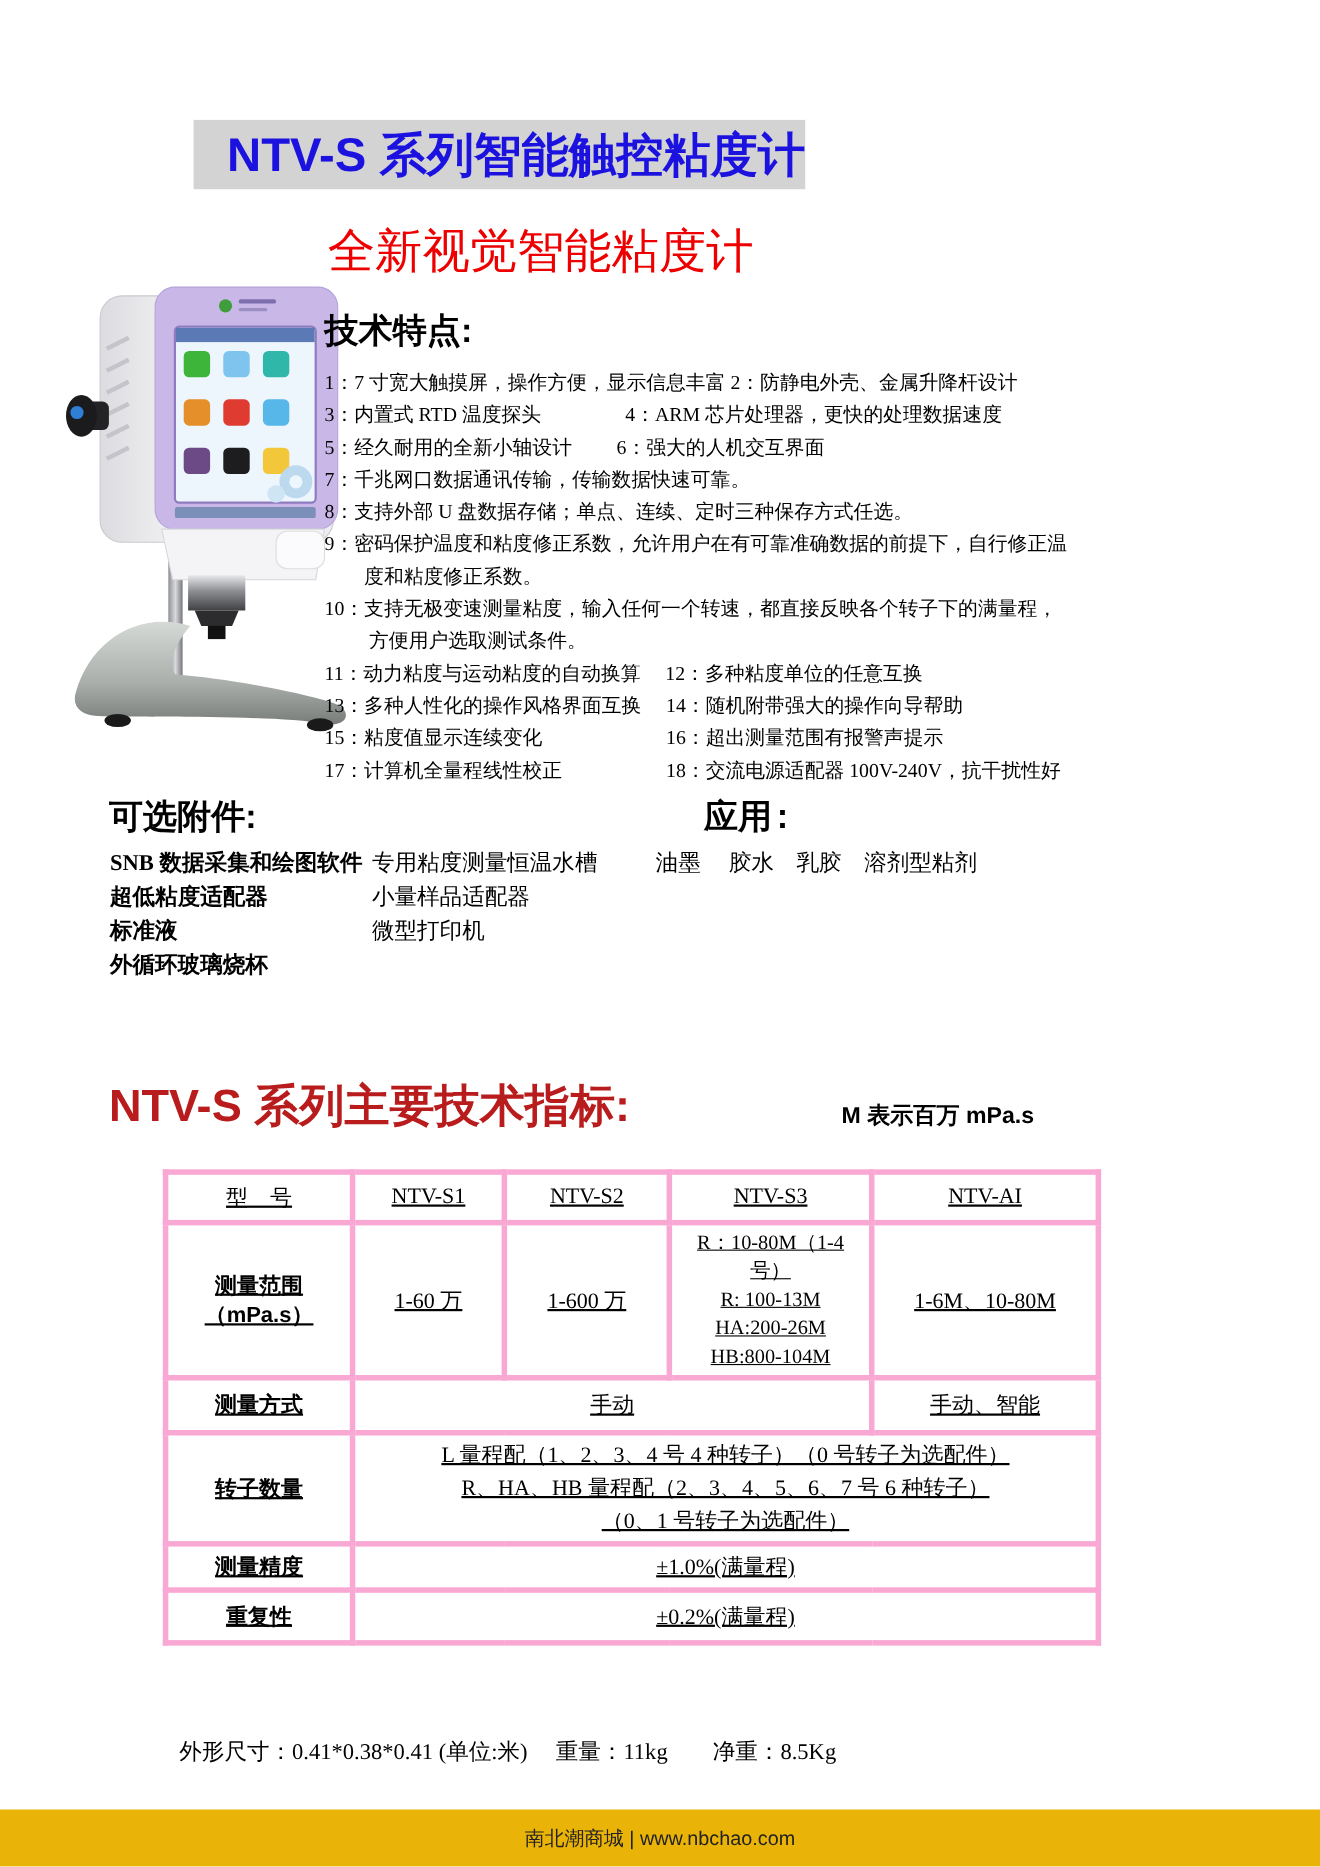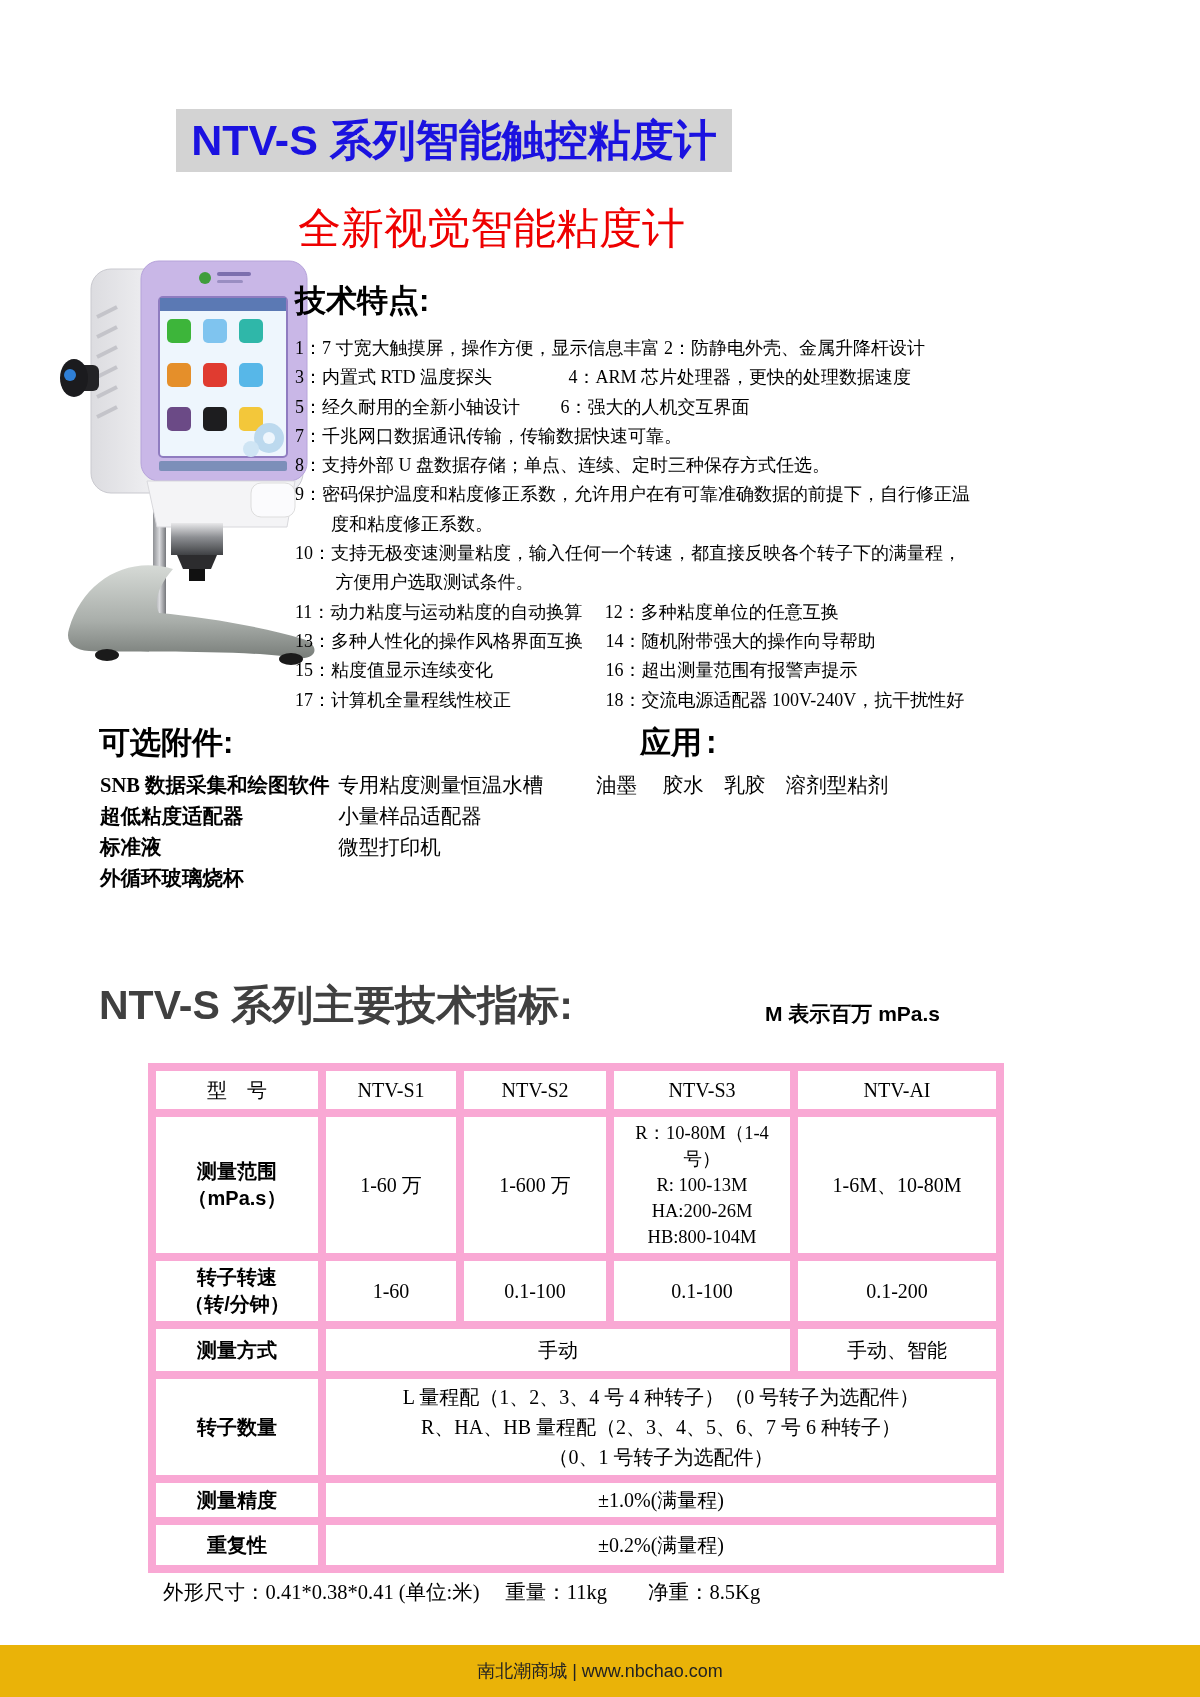--- a/index.html
+++ b/index.html
@@ -5,21 +5,21 @@
   * { margin:0; padding:0; box-sizing:border-box; }
   html,body { background:#ffffff; }
   body {
     width:1200px; height:1697px; position:relative;
     font-family:"Liberation Serif","DejaVu Serif",serif; color:#000;
   }
   .page { position:absolute; left:0; top:0; width:1200px; height:1697px; background:#fff; overflow:hidden; }
 
   .title-bar {
     position:absolute; left:176px; top:109px; width:556px; height:63px;
-    background:#d3d3d3; display:flex; align-items:center; justify-content:center;
+    background:#d3d3d3; display:flex; align-items:center; justify-content:flex-end;
   }
   .title-bar span {
     font-family:"Liberation Sans","DejaVu Sans",sans-serif; font-weight:bold;
     font-size:43px; color:#1b12e0; white-space:nowrap;
   }
   .subtitle {
     position:absolute; left:298px; top:200px;
     font-family:"Liberation Sans","DejaVu Sans",sans-serif; font-weight:normal;
     font-size:43px; color:#ee0000; white-space:nowrap;
   }
@@ -44,33 +44,33 @@
 
   .app-heading {
     position:absolute; left:640px; top:722px;
     font-family:Liberation Mono, monospace; font-weight:bold; font-size:31px;
   }
   .app-list { position:absolute; left:596px; top:770px; font-size:20.5px; line-height:31px; white-space:pre-wrap; }
 
   .spec-heading {
     position:absolute; left:99px; top:978px;
     font-family:"Liberation Sans","DejaVu Sans",sans-serif; font-weight:bold;
-    font-size:41px; color:#404040; white-space:nowrap;
+    font-size:41px; color:#b91c1c; white-space:nowrap;
   }
   .unit-note {
     position:absolute; left:765px; top:1000px;
     font-family:"Liberation Sans","DejaVu Sans",sans-serif; font-weight:bold; font-size:21px;
   }
 
   .spec-table {
     position:absolute; left:148px; top:1063px; width:848px;
     border-collapse:collapse; table-layout:fixed; font-size:20px;
   }
   .spec-table th, .spec-table td {
-    border:8px solid #f9a8d4; text-align:center; vertical-align:middle; padding:3px 6px;
+    border:5px solid #f9a8d4; text-align:center; vertical-align:middle; padding:3px 6px;text-decoration:underline;
   }
   .spec-table th { font-weight:normal; }
   .lbl { font-family:"Liberation Sans","DejaVu Sans",sans-serif; font-weight:bold; font-size:20px; }
   .pre { white-space:pre-line; }
   .s3cell { font-size:18.5px; line-height:26px; }
   .rotor-cell { text-align:left; padding-left:14px; line-height:30px; }
   .rotor-cell .center { text-align:center; }
   .r-head  { height:46px; }
   .r-range { height:128px; }
   .r-speed { height:68px; }
@@ -208,28 +208,20 @@
     <tr class="r-range">
       <td class="lbl">测量范围（mPa.s）</td>
       <td>1-60 万</td>
       <td>1-600 万</td>
       <td class="pre s3cell">R：10-80M（1-4 号）
 R: 100-13M
 HA:200-26M
 HB:800-104M</td>
       <td>1-6M、10-80M</td>
     </tr>
-    <tr class="r-speed">
-      <td class="lbl pre">转子转速
-（转/分钟）</td>
-      <td>1-60</td>
-      <td>0.1-100</td>
-      <td>0.1-100</td>
-      <td>0.1-200</td>
-    </tr>
     <tr class="r-method">
       <td class="lbl">测量方式</td>
       <td colspan="3">手动</td>
       <td>手动、智能</td>
     </tr>
     <tr class="r-rotor">
       <td class="lbl">转子数量</td>
       <td colspan="4" class="rotor-cell">
         <div>L 量程配（1、2、3、4 号 4 种转子）（0 号转子为选配件）</div>
         <div>R、HA、HB 量程配（2、3、4、5、6、7 号 6 种转子）</div>

